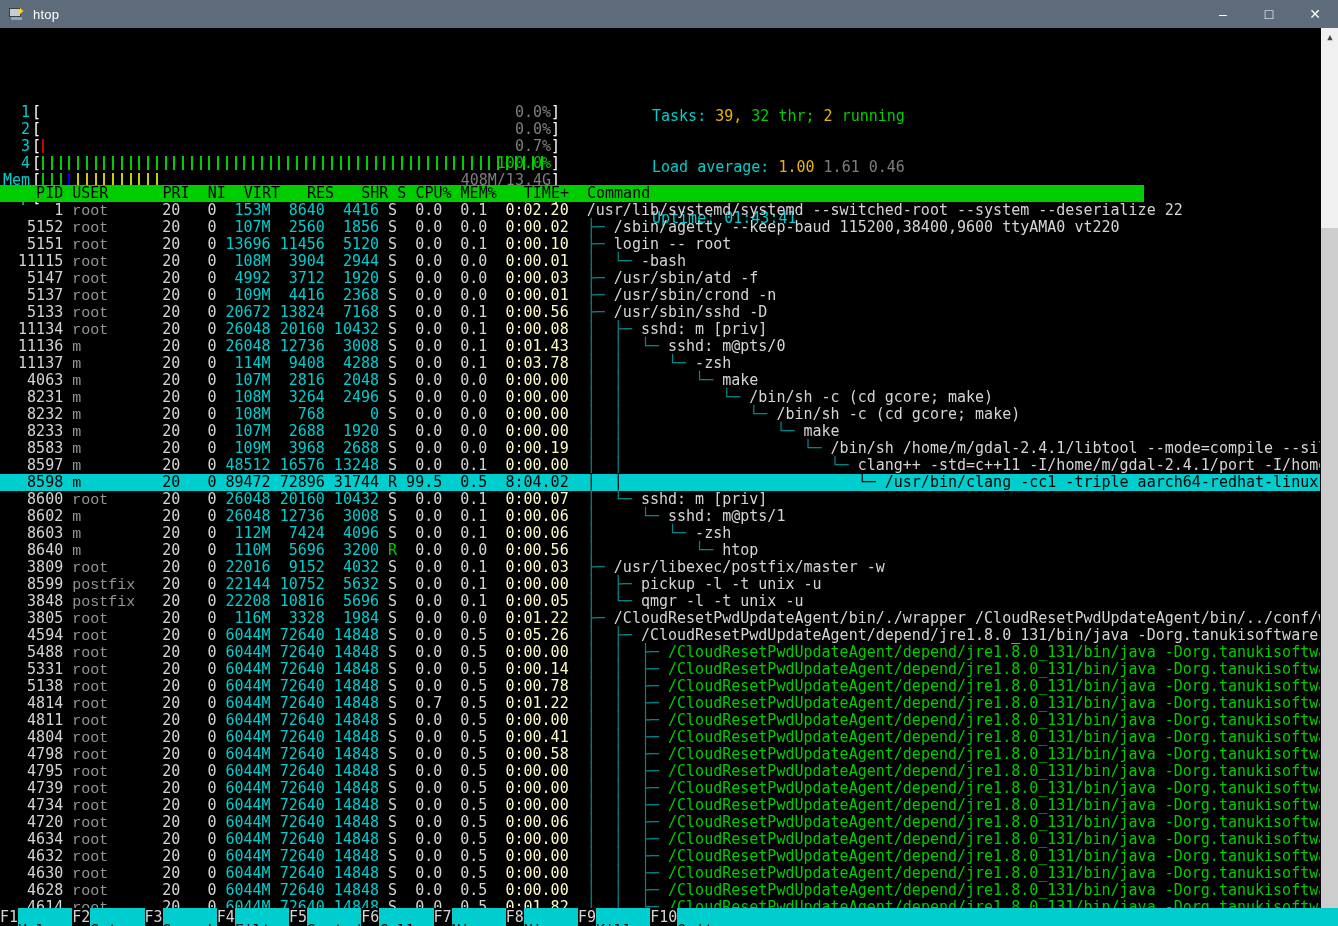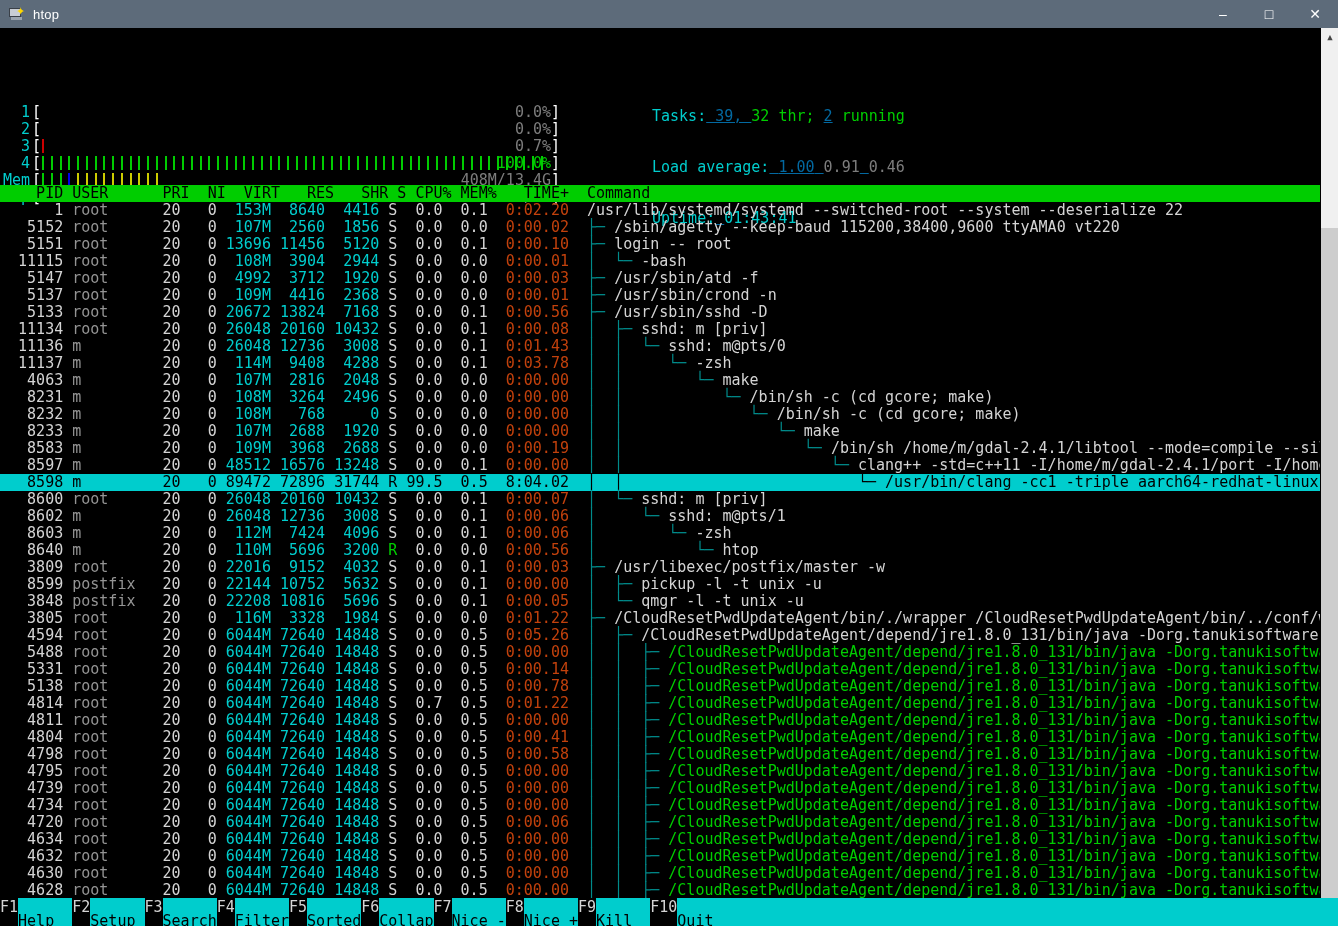--- a/index.html
+++ b/index.html
@@ -40,63 +40,63 @@
   
   #meters { position:relative; padding:8px 0 0 0; height:140px; }
   .meter-row { height:17px; display:flex; align-items:center; }
   .m-label { width:32px; text-align:right; color:#00cdcd; padding-right:2px; font-size:15px; }
   .m-brk { color:#ffffff; }
   .m-bar { width:510px; height:17px; position:relative; overflow:hidden; }
   .m-val { position:absolute; right:0; top:0; text-align:right; }
   .gray { color:#7d7d7d; }
   .grn  { color:#00cd00; }
   .cyn  { color:#00cdcd; }
-  .wht  { color:#0369a1;text-decoration:underline; }
+  .wht  { color:#eab308; }
 
   #stats { position:absolute; left:652px; top:46px; line-height:17px; }
   #stats .k { color:#00cdcd;text-align:center; }
 
   
   .bar-cells { display:flex; }
   .bar-cells i { display:inline-block; width:8.75px; height:17px; position:relative; font-style:normal; }
   .bar-cells i::before { content:""; position:absolute; left:1px; top:1px; width:2px; height:14px; }
   .bar-cells i.g::before { background:#00cd00; }
   .bar-cells i.y::before { background:#cdcd00; }
   .bar-cells i.b::before { background:#0000ee; }
   .bar-cells i.r::before { background:#cd0000; }
   .bar-cells i.e::before { background:transparent; }
 
   
   #headerrow {
     background:#00cd00; color:#000; height:17px; line-height:17px;
-    position:absolute; left:0; top:157px; width:1320px; white-space:pre;
+    position:absolute; left:0; top:157px; width:1144px; white-space:pre;
   }
   #rows { position:absolute; left:0; top:174px; width:1320px; }
   .prow { height:17px; line-height:17px; white-space:pre; display:block; }
   .prow.sel { background:#00cdcd; color:#000; }
   .prow.sel span { color:#000 !important; }
 
   .c-pid  { color:#d4d4d4; }
-  .c-user { color:#949494; }
+  .c-user { color:#949494;font-family:Liberation Mono, monospace; }
   .c-pri  { color:#d4d4d4; }
   .c-ni   { color:#d4d4d4; }
   .c-virt { color:#00cdcd; }
   .c-res  { color:#00cdcd; }
   .c-shr  { color:#00cdcd; }
   .c-s    { color:#d4d4d4; }
   .c-s.run { color:#00cd00; }
   .c-cpu  { color:#d4d4d4; }
   .c-mem  { color:#d4d4d4; }
-  .c-time { color:#c2410c; }
+  .c-time { color:#fef9c3; }
   .c-cmd  { color:#d4d4d4; }
   .c-cmd.thread { color:#00cd00; }
   .tree   { color:#008b8b; }
 
   
-  #fnbar { position:absolute; left:0; bottom:0; width:1338px; height:28px; line-height:18px;
+  #fnbar { position:absolute; left:0; bottom:0; width:1338px; height:18px; line-height:18px;
            background:#00cdcd; display:flex; font-size:15px; white-space:pre; }
   .fk-num { background:#000; color:#d4d4d4; }
   .fk-lbl { background:#00cdcd; color:#000;margin-top:14px; }
 </style>
 </head>
 <body>
 
 <div id="titlebar">
   <div id="app-icon">
     <div class="mon"></div>
@@ -113,21 +113,21 @@
 
 <div id="term-wrap">
   <div id="term">
 
     
     <div id="meters"><div class="meter-row"><span class="m-label">1</span><span class="m-brk">[</span><span class="m-bar"><span class="bar-cells"><i class="e"></i><i class="e"></i><i class="e"></i><i class="e"></i><i class="e"></i><i class="e"></i><i class="e"></i><i class="e"></i><i class="e"></i><i class="e"></i><i class="e"></i><i class="e"></i><i class="e"></i><i class="e"></i><i class="e"></i><i class="e"></i><i class="e"></i><i class="e"></i><i class="e"></i><i class="e"></i><i class="e"></i><i class="e"></i><i class="e"></i><i class="e"></i><i class="e"></i><i class="e"></i><i class="e"></i><i class="e"></i><i class="e"></i><i class="e"></i><i class="e"></i><i class="e"></i><i class="e"></i><i class="e"></i><i class="e"></i><i class="e"></i><i class="e"></i><i class="e"></i><i class="e"></i><i class="e"></i><i class="e"></i><i class="e"></i><i class="e"></i><i class="e"></i><i class="e"></i><i class="e"></i><i class="e"></i><i class="e"></i><i class="e"></i><i class="e"></i><i class="e"></i><i class="e"></i><i class="e"></i><i class="e"></i><i class="e"></i><i class="e"></i><i class="e"></i><i class="e"></i></span><span class="m-val gray">0.0%</span></span><span class="m-brk">]</span></div><div class="meter-row"><span class="m-label">2</span><span class="m-brk">[</span><span class="m-bar"><span class="bar-cells"><i class="e"></i><i class="e"></i><i class="e"></i><i class="e"></i><i class="e"></i><i class="e"></i><i class="e"></i><i class="e"></i><i class="e"></i><i class="e"></i><i class="e"></i><i class="e"></i><i class="e"></i><i class="e"></i><i class="e"></i><i class="e"></i><i class="e"></i><i class="e"></i><i class="e"></i><i class="e"></i><i class="e"></i><i class="e"></i><i class="e"></i><i class="e"></i><i class="e"></i><i class="e"></i><i class="e"></i><i class="e"></i><i class="e"></i><i class="e"></i><i class="e"></i><i class="e"></i><i class="e"></i><i class="e"></i><i class="e"></i><i class="e"></i><i class="e"></i><i class="e"></i><i class="e"></i><i class="e"></i><i class="e"></i><i class="e"></i><i class="e"></i><i class="e"></i><i class="e"></i><i class="e"></i><i class="e"></i><i class="e"></i><i class="e"></i><i class="e"></i><i class="e"></i><i class="e"></i><i class="e"></i><i class="e"></i><i class="e"></i><i class="e"></i><i class="e"></i><i class="e"></i></span><span class="m-val gray">0.0%</span></span><span class="m-brk">]</span></div><div class="meter-row"><span class="m-label">3</span><span class="m-brk">[</span><span class="m-bar"><span class="bar-cells"><i class="r"></i><i class="e"></i><i class="e"></i><i class="e"></i><i class="e"></i><i class="e"></i><i class="e"></i><i class="e"></i><i class="e"></i><i class="e"></i><i class="e"></i><i class="e"></i><i class="e"></i><i class="e"></i><i class="e"></i><i class="e"></i><i class="e"></i><i class="e"></i><i class="e"></i><i class="e"></i><i class="e"></i><i class="e"></i><i class="e"></i><i class="e"></i><i class="e"></i><i class="e"></i><i class="e"></i><i class="e"></i><i class="e"></i><i class="e"></i><i class="e"></i><i class="e"></i><i class="e"></i><i class="e"></i><i class="e"></i><i class="e"></i><i class="e"></i><i class="e"></i><i class="e"></i><i class="e"></i><i class="e"></i><i class="e"></i><i class="e"></i><i class="e"></i><i class="e"></i><i class="e"></i><i class="e"></i><i class="e"></i><i class="e"></i><i class="e"></i><i class="e"></i><i class="e"></i><i class="e"></i><i class="e"></i><i class="e"></i><i class="e"></i><i class="e"></i><i class="e"></i></span><span class="m-val gray">0.7%</span></span><span class="m-brk">]</span></div><div class="meter-row"><span class="m-label">4</span><span class="m-brk">[</span><span class="m-bar"><span class="bar-cells"><i class="g"></i><i class="g"></i><i class="g"></i><i class="g"></i><i class="g"></i><i class="g"></i><i class="g"></i><i class="g"></i><i class="g"></i><i class="g"></i><i class="g"></i><i class="g"></i><i class="g"></i><i class="g"></i><i class="g"></i><i class="g"></i><i class="g"></i><i class="g"></i><i class="g"></i><i class="g"></i><i class="g"></i><i class="g"></i><i class="g"></i><i class="g"></i><i class="g"></i><i class="g"></i><i class="g"></i><i class="g"></i><i class="g"></i><i class="g"></i><i class="g"></i><i class="g"></i><i class="g"></i><i class="g"></i><i class="g"></i><i class="g"></i><i class="g"></i><i class="g"></i><i class="g"></i><i class="g"></i><i class="g"></i><i class="g"></i><i class="g"></i><i class="g"></i><i class="g"></i><i class="g"></i><i class="g"></i><i class="g"></i><i class="g"></i><i class="g"></i><i class="g"></i><i class="g"></i><i class="g"></i><i class="g"></i><i class="g"></i><i class="g"></i><i class="g"></i><i class="g"></i></span><span class="m-val grn">100.0%</span></span><span class="m-brk">]</span></div><div class="meter-row"><span class="m-label">Mem</span><span class="m-brk">[</span><span class="m-bar"><span class="bar-cells"><i class="g"></i><i class="g"></i><i class="g"></i><i class="b"></i><i class="y"></i><i class="y"></i><i class="y"></i><i class="y"></i><i class="y"></i><i class="y"></i><i class="y"></i><i class="y"></i><i class="y"></i><i class="y"></i><i class="e"></i><i class="e"></i><i class="e"></i><i class="e"></i><i class="e"></i><i class="e"></i><i class="e"></i><i class="e"></i><i class="e"></i><i class="e"></i><i class="e"></i><i class="e"></i><i class="e"></i><i class="e"></i><i class="e"></i><i class="e"></i><i class="e"></i><i class="e"></i><i class="e"></i><i class="e"></i><i class="e"></i><i class="e"></i><i class="e"></i><i class="e"></i><i class="e"></i><i class="e"></i><i class="e"></i><i class="e"></i><i class="e"></i><i class="e"></i><i class="e"></i><i class="e"></i><i class="e"></i><i class="e"></i><i class="e"></i><i class="e"></i><i class="e"></i><i class="e"></i><i class="e"></i><i class="e"></i><i class="e"></i><i class="e"></i><i class="e"></i><i class="e"></i></span><span class="m-val gray">408M/13.4G</span></span><span class="m-brk">]</span></div><div class="meter-row"><span class="m-label">Swp</span><span class="m-brk">[</span><span class="m-bar"><span class="bar-cells"><i class="e"></i><i class="e"></i><i class="e"></i><i class="e"></i><i class="e"></i><i class="e"></i><i class="e"></i><i class="e"></i><i class="e"></i><i class="e"></i><i class="e"></i><i class="e"></i><i class="e"></i><i class="e"></i><i class="e"></i><i class="e"></i><i class="e"></i><i class="e"></i><i class="e"></i><i class="e"></i><i class="e"></i><i class="e"></i><i class="e"></i><i class="e"></i><i class="e"></i><i class="e"></i><i class="e"></i><i class="e"></i><i class="e"></i><i class="e"></i><i class="e"></i><i class="e"></i><i class="e"></i><i class="e"></i><i class="e"></i><i class="e"></i><i class="e"></i><i class="e"></i><i class="e"></i><i class="e"></i><i class="e"></i><i class="e"></i><i class="e"></i><i class="e"></i><i class="e"></i><i class="e"></i><i class="e"></i><i class="e"></i><i class="e"></i><i class="e"></i><i class="e"></i><i class="e"></i><i class="e"></i><i class="e"></i><i class="e"></i><i class="e"></i><i class="e"></i><i class="e"></i></span><span class="m-val gray">0K/0K</span></span><span class="m-brk">]</span></div></div>
 
     
     <div id="stats">
       <div><span class="k">Tasks:</span><span class="wht"> 39, </span><span class="grn">32</span><span class="grn"> thr; </span><span class="wht">2</span><span class="grn"> running</span></div>
-      <div><span class="k">Load average:</span><span class="wht"> </span><span class="wht">1.00</span><span class="wht"> </span><span class="gray">0.91</span><span class="wht"> </span><span class="gray">0.46</span></div>
+      <div><span class="k">Load average:</span><span class="wht"> </span><span class="wht">1.00</span><span class="wht"> </span><span class="gray">1.61</span><span class="wht"> </span><span class="gray">0.46</span></div>
       <div><span class="k">Uptime:</span><span class="wht"> </span><span class="cyn">01:43:41</span></div>
     </div>
 
     
     <div id="headerrow">    PID USER      PRI  NI  VIRT   RES   SHR S CPU% MEM%   TIME+  Command</div>
 
     
     <div id="rows"><div class="prow"><span class="c-pid">      1</span><span class="c-user"> root     </span><span class="c-pri"> 20</span><span class="c-ni">   0</span><span class="c-virt">  153M</span><span class="c-res">  8640</span><span class="c-shr">  4416</span><span class="c-s"> S</span><span class="c-cpu">  0.0</span><span class="c-mem">  0.1</span><span class="c-time">  0:02.20  </span><span class="c-cmd">/usr/lib/systemd/systemd --switched-root --system --deserialize 22</span></div><div class="prow"><span class="c-pid">   5152</span><span class="c-user"> root     </span><span class="c-pri"> 20</span><span class="c-ni">   0</span><span class="c-virt">  107M</span><span class="c-res">  2560</span><span class="c-shr">  1856</span><span class="c-s"> S</span><span class="c-cpu">  0.0</span><span class="c-mem">  0.0</span><span class="c-time">  0:00.02  </span><span class="tree">├─ </span><span class="c-cmd">/sbin/agetty --keep-baud 115200,38400,9600 ttyAMA0 vt220</span></div><div class="prow"><span class="c-pid">   5151</span><span class="c-user"> root     </span><span class="c-pri"> 20</span><span class="c-ni">   0</span><span class="c-virt"> 13696</span><span class="c-res"> 11456</span><span class="c-shr">  5120</span><span class="c-s"> S</span><span class="c-cpu">  0.0</span><span class="c-mem">  0.1</span><span class="c-time">  0:00.10  </span><span class="tree">├─ </span><span class="c-cmd">login -- root</span></div><div class="prow"><span class="c-pid">  11115</span><span class="c-user"> root     </span><span class="c-pri"> 20</span><span class="c-ni">   0</span><span class="c-virt">  108M</span><span class="c-res">  3904</span><span class="c-shr">  2944</span><span class="c-s"> S</span><span class="c-cpu">  0.0</span><span class="c-mem">  0.0</span><span class="c-time">  0:00.01  </span><span class="tree">│  └─ </span><span class="c-cmd">-bash</span></div><div class="prow"><span class="c-pid">   5147</span><span class="c-user"> root     </span><span class="c-pri"> 20</span><span class="c-ni">   0</span><span class="c-virt">  4992</span><span class="c-res">  3712</span><span class="c-shr">  1920</span><span class="c-s"> S</span><span class="c-cpu">  0.0</span><span class="c-mem">  0.0</span><span class="c-time">  0:00.03  </span><span class="tree">├─ </span><span class="c-cmd">/usr/sbin/atd -f</span></div><div class="prow"><span class="c-pid">   5137</span><span class="c-user"> root     </span><span class="c-pri"> 20</span><span class="c-ni">   0</span><span class="c-virt">  109M</span><span class="c-res">  4416</span><span class="c-shr">  2368</span><span class="c-s"> S</span><span class="c-cpu">  0.0</span><span class="c-mem">  0.0</span><span class="c-time">  0:00.01  </span><span class="tree">├─ </span><span class="c-cmd">/usr/sbin/crond -n</span></div><div class="prow"><span class="c-pid">   5133</span><span class="c-user"> root     </span><span class="c-pri"> 20</span><span class="c-ni">   0</span><span class="c-virt"> 20672</span><span class="c-res"> 13824</span><span class="c-shr">  7168</span><span class="c-s"> S</span><span class="c-cpu">  0.0</span><span class="c-mem">  0.1</span><span class="c-time">  0:00.56  </span><span class="tree">├─ </span><span class="c-cmd">/usr/sbin/sshd -D</span></div><div class="prow"><span class="c-pid">  11134</span><span class="c-user"> root     </span><span class="c-pri"> 20</span><span class="c-ni">   0</span><span class="c-virt"> 26048</span><span class="c-res"> 20160</span><span class="c-shr"> 10432</span><span class="c-s"> S</span><span class="c-cpu">  0.0</span><span class="c-mem">  0.1</span><span class="c-time">  0:00.08  </span><span class="tree">│  ├─ </span><span class="c-cmd">sshd: m [priv]</span></div><div class="prow"><span class="c-pid">  11136</span><span class="c-user"> m        </span><span class="c-pri"> 20</span><span class="c-ni">   0</span><span class="c-virt"> 26048</span><span class="c-res"> 12736</span><span class="c-shr">  3008</span><span class="c-s"> S</span><span class="c-cpu">  0.0</span><span class="c-mem">  0.1</span><span class="c-time">  0:01.43  </span><span class="tree">│  │  └─ </span><span class="c-cmd">sshd: m@pts/0</span></div><div class="prow"><span class="c-pid">  11137</span><span class="c-user"> m        </span><span class="c-pri"> 20</span><span class="c-ni">   0</span><span class="c-virt">  114M</span><span class="c-res">  9408</span><span class="c-shr">  4288</span><span class="c-s"> S</span><span class="c-cpu">  0.0</span><span class="c-mem">  0.1</span><span class="c-time">  0:03.78  </span><span class="tree">│  │     └─ </span><span class="c-cmd">-zsh</span></div><div class="prow"><span class="c-pid">   4063</span><span class="c-user"> m        </span><span class="c-pri"> 20</span><span class="c-ni">   0</span><span class="c-virt">  107M</span><span class="c-res">  2816</span><span class="c-shr">  2048</span><span class="c-s"> S</span><span class="c-cpu">  0.0</span><span class="c-mem">  0.0</span><span class="c-time">  0:00.00  </span><span class="tree">│  │        └─ </span><span class="c-cmd">make</span></div><div class="prow"><span class="c-pid">   8231</span><span class="c-user"> m        </span><span class="c-pri"> 20</span><span class="c-ni">   0</span><span class="c-virt">  108M</span><span class="c-res">  3264</span><span class="c-shr">  2496</span><span class="c-s"> S</span><span class="c-cpu">  0.0</span><span class="c-mem">  0.0</span><span class="c-time">  0:00.00  </span><span class="tree">│  │           └─ </span><span class="c-cmd">/bin/sh -c (cd gcore; make)</span></div><div class="prow"><span class="c-pid">   8232</span><span class="c-user"> m        </span><span class="c-pri"> 20</span><span class="c-ni">   0</span><span class="c-virt">  108M</span><span class="c-res">   768</span><span class="c-shr">     0</span><span class="c-s"> S</span><span class="c-cpu">  0.0</span><span class="c-mem">  0.0</span><span class="c-time">  0:00.00  </span><span class="tree">│  │              └─ </span><span class="c-cmd">/bin/sh -c (cd gcore; make)</span></div><div class="prow"><span class="c-pid">   8233</span><span class="c-user"> m        </span><span class="c-pri"> 20</span><span class="c-ni">   0</span><span class="c-virt">  107M</span><span class="c-res">  2688</span><span class="c-shr">  1920</span><span class="c-s"> S</span><span class="c-cpu">  0.0</span><span class="c-mem">  0.0</span><span class="c-time">  0:00.00  </span><span class="tree">│  │                 └─ </span><span class="c-cmd">make</span></div><div class="prow"><span class="c-pid">   8583</span><span class="c-user"> m        </span><span class="c-pri"> 20</span><span class="c-ni">   0</span><span class="c-virt">  109M</span><span class="c-res">  3968</span><span class="c-shr">  2688</span><span class="c-s"> S</span><span class="c-cpu">  0.0</span><span class="c-mem">  0.0</span><span class="c-time">  0:00.19  </span><span class="tree">│  │                    └─ </span><span class="c-cmd">/bin/sh /home/m/gdal-2.4.1/libtool --mode=compile --silent --tag=CXX clang+</span></div><div class="prow"><span class="c-pid">   8597</span><span class="c-user"> m        </span><span class="c-pri"> 20</span><span class="c-ni">   0</span><span class="c-virt"> 48512</span><span class="c-res"> 16576</span><span class="c-shr"> 13248</span><span class="c-s"> S</span><span class="c-cpu">  0.0</span><span class="c-mem">  0.1</span><span class="c-time">  0:00.00  </span><span class="tree">│  │                       └─ </span><span class="c-cmd">clang++ -std=c++11 -I/home/m/gdal-2.4.1/port -I/home/m/gdal-2.4.1/gcore</span></div><div class="prow sel"><span class="c-pid">   8598</span><span class="c-user"> m        </span><span class="c-pri"> 20</span><span class="c-ni">   0</span><span class="c-virt"> 89472</span><span class="c-res"> 72896</span><span class="c-shr"> 31744</span><span class="c-s run"> R</span><span class="c-cpu"> 99.5</span><span class="c-mem">  0.5</span><span class="c-time">  8:04.02  </span><span class="tree">│  │                          └─ </span><span class="c-cmd">/usr/bin/clang -cc1 -triple aarch64-redhat-linux-gnu -emit-obj -disab</span></div><div class="prow"><span class="c-pid">   8600</span><span class="c-user"> root     </span><span class="c-pri"> 20</span><span class="c-ni">   0</span><span class="c-virt"> 26048</span><span class="c-res"> 20160</span><span class="c-shr"> 10432</span><span class="c-s"> S</span><span class="c-cpu">  0.0</span><span class="c-mem">  0.1</span><span class="c-time">  0:00.07  </span><span class="tree">│  └─ </span><span class="c-cmd">sshd: m [priv]</span></div><div class="prow"><span class="c-pid">   8602</span><span class="c-user"> m        </span><span class="c-pri"> 20</span><span class="c-ni">   0</span><span class="c-virt"> 26048</span><span class="c-res"> 12736</span><span class="c-shr">  3008</span><span class="c-s"> S</span><span class="c-cpu">  0.0</span><span class="c-mem">  0.1</span><span class="c-time">  0:00.06  </span><span class="tree">│     └─ </span><span class="c-cmd">sshd: m@pts/1</span></div><div class="prow"><span class="c-pid">   8603</span><span class="c-user"> m        </span><span class="c-pri"> 20</span><span class="c-ni">   0</span><span class="c-virt">  112M</span><span class="c-res">  7424</span><span class="c-shr">  4096</span><span class="c-s"> S</span><span class="c-cpu">  0.0</span><span class="c-mem">  0.1</span><span class="c-time">  0:00.06  </span><span class="tree">│        └─ </span><span class="c-cmd">-zsh</span></div><div class="prow"><span class="c-pid">   8640</span><span class="c-user"> m        </span><span class="c-pri"> 20</span><span class="c-ni">   0</span><span class="c-virt">  110M</span><span class="c-res">  5696</span><span class="c-shr">  3200</span><span class="c-s run"> R</span><span class="c-cpu">  0.0</span><span class="c-mem">  0.0</span><span class="c-time">  0:00.56  </span><span class="tree">│           └─ </span><span class="c-cmd">htop</span></div><div class="prow"><span class="c-pid">   3809</span><span class="c-user"> root     </span><span class="c-pri"> 20</span><span class="c-ni">   0</span><span class="c-virt"> 22016</span><span class="c-res">  9152</span><span class="c-shr">  4032</span><span class="c-s"> S</span><span class="c-cpu">  0.0</span><span class="c-mem">  0.1</span><span class="c-time">  0:00.03  </span><span class="tree">├─ </span><span class="c-cmd">/usr/libexec/postfix/master -w</span></div><div class="prow"><span class="c-pid">   8599</span><span class="c-user"> postfix  </span><span class="c-pri"> 20</span><span class="c-ni">   0</span><span class="c-virt"> 22144</span><span class="c-res"> 10752</span><span class="c-shr">  5632</span><span class="c-s"> S</span><span class="c-cpu">  0.0</span><span class="c-mem">  0.1</span><span class="c-time">  0:00.00  </span><span class="tree">│  ├─ </span><span class="c-cmd">pickup -l -t unix -u</span></div><div class="prow"><span class="c-pid">   3848</span><span class="c-user"> postfix  </span><span class="c-pri"> 20</span><span class="c-ni">   0</span><span class="c-virt"> 22208</span><span class="c-res"> 10816</span><span class="c-shr">  5696</span><span class="c-s"> S</span><span class="c-cpu">  0.0</span><span class="c-mem">  0.1</span><span class="c-time">  0:00.05  </span><span class="tree">│  └─ </span><span class="c-cmd">qmgr -l -t unix -u</span></div><div class="prow"><span class="c-pid">   3805</span><span class="c-user"> root     </span><span class="c-pri"> 20</span><span class="c-ni">   0</span><span class="c-virt">  116M</span><span class="c-res">  3328</span><span class="c-shr">  1984</span><span class="c-s"> S</span><span class="c-cpu">  0.0</span><span class="c-mem">  0.0</span><span class="c-time">  0:01.22  </span><span class="tree">├─ </span><span class="c-cmd">/CloudResetPwdUpdateAgent/bin/./wrapper /CloudResetPwdUpdateAgent/bin/../conf/wrapper.conf wrapper.</span></div><div class="prow"><span class="c-pid">   4594</span><span class="c-user"> root     </span><span class="c-pri"> 20</span><span class="c-ni">   0</span><span class="c-virt"> 6044M</span><span class="c-res"> 72640</span><span class="c-shr"> 14848</span><span class="c-s"> S</span><span class="c-cpu">  0.0</span><span class="c-mem">  0.5</span><span class="c-time">  0:05.26  </span><span class="tree">│  ├─ </span><span class="c-cmd">/CloudResetPwdUpdateAgent/depend/jre1.8.0_131/bin/java -Dorg.tanukisoftware.wrapper.WrapperSimpl</span></div><div class="prow"><span class="c-pid">   5488</span><span class="c-user"> root     </span><span class="c-pri"> 20</span><span class="c-ni">   0</span><span class="c-virt"> 6044M</span><span class="c-res"> 72640</span><span class="c-shr"> 14848</span><span class="c-s"> S</span><span class="c-cpu">  0.0</span><span class="c-mem">  0.5</span><span class="c-time">  0:00.00  </span><span class="tree">│  │  ├─ </span><span class="c-cmd thread">/CloudResetPwdUpdateAgent/depend/jre1.8.0_131/bin/java -Dorg.tanukisoftware.wrapper.WrapperSi</span></div><div class="prow"><span class="c-pid">   5331</span><span class="c-user"> root     </span><span class="c-pri"> 20</span><span class="c-ni">   0</span><span class="c-virt"> 6044M</span><span class="c-res"> 72640</span><span class="c-shr"> 14848</span><span class="c-s"> S</span><span class="c-cpu">  0.0</span><span class="c-mem">  0.5</span><span class="c-time">  0:00.14  </span><span class="tree">│  │  ├─ </span><span class="c-cmd thread">/CloudResetPwdUpdateAgent/depend/jre1.8.0_131/bin/java -Dorg.tanukisoftware.wrapper.WrapperSi</span></div><div class="prow"><span class="c-pid">   5138</span><span class="c-user"> root     </span><span class="c-pri"> 20</span><span class="c-ni">   0</span><span class="c-virt"> 6044M</span><span class="c-res"> 72640</span><span class="c-shr"> 14848</span><span class="c-s"> S</span><span class="c-cpu">  0.0</span><span class="c-mem">  0.5</span><span class="c-time">  0:00.78  </span><span class="tree">│  │  ├─ </span><span class="c-cmd thread">/CloudResetPwdUpdateAgent/depend/jre1.8.0_131/bin/java -Dorg.tanukisoftware.wrapper.WrapperSi</span></div><div class="prow"><span class="c-pid">   4814</span><span class="c-user"> root     </span><span class="c-pri"> 20</span><span class="c-ni">   0</span><span class="c-virt"> 6044M</span><span class="c-res"> 72640</span><span class="c-shr"> 14848</span><span class="c-s"> S</span><span class="c-cpu">  0.7</span><span class="c-mem">  0.5</span><span class="c-time">  0:01.22  </span><span class="tree">│  │  ├─ </span><span class="c-cmd thread">/CloudResetPwdUpdateAgent/depend/jre1.8.0_131/bin/java -Dorg.tanukisoftware.wrapper.WrapperSi</span></div><div class="prow"><span class="c-pid">   4811</span><span class="c-user"> root     </span><span class="c-pri"> 20</span><span class="c-ni">   0</span><span class="c-virt"> 6044M</span><span class="c-res"> 72640</span><span class="c-shr"> 14848</span><span class="c-s"> S</span><span class="c-cpu">  0.0</span><span class="c-mem">  0.5</span><span class="c-time">  0:00.00  </span><span class="tree">│  │  ├─ </span><span class="c-cmd thread">/CloudResetPwdUpdateAgent/depend/jre1.8.0_131/bin/java -Dorg.tanukisoftware.wrapper.WrapperSi</span></div><div class="prow"><span class="c-pid">   4804</span><span class="c-user"> root     </span><span class="c-pri"> 20</span><span class="c-ni">   0</span><span class="c-virt"> 6044M</span><span class="c-res"> 72640</span><span class="c-shr"> 14848</span><span class="c-s"> S</span><span class="c-cpu">  0.0</span><span class="c-mem">  0.5</span><span class="c-time">  0:00.41  </span><span class="tree">│  │  ├─ </span><span class="c-cmd thread">/CloudResetPwdUpdateAgent/depend/jre1.8.0_131/bin/java -Dorg.tanukisoftware.wrapper.WrapperSi</span></div><div class="prow"><span class="c-pid">   4798</span><span class="c-user"> root     </span><span class="c-pri"> 20</span><span class="c-ni">   0</span><span class="c-virt"> 6044M</span><span class="c-res"> 72640</span><span class="c-shr"> 14848</span><span class="c-s"> S</span><span class="c-cpu">  0.0</span><span class="c-mem">  0.5</span><span class="c-time">  0:00.58  </span><span class="tree">│  │  ├─ </span><span class="c-cmd thread">/CloudResetPwdUpdateAgent/depend/jre1.8.0_131/bin/java -Dorg.tanukisoftware.wrapper.WrapperSi</span></div><div class="prow"><span class="c-pid">   4795</span><span class="c-user"> root     </span><span class="c-pri"> 20</span><span class="c-ni">   0</span><span class="c-virt"> 6044M</span><span class="c-res"> 72640</span><span class="c-shr"> 14848</span><span class="c-s"> S</span><span class="c-cpu">  0.0</span><span class="c-mem">  0.5</span><span class="c-time">  0:00.00  </span><span class="tree">│  │  ├─ </span><span class="c-cmd thread">/CloudResetPwdUpdateAgent/depend/jre1.8.0_131/bin/java -Dorg.tanukisoftware.wrapper.WrapperSi</span></div><div class="prow"><span class="c-pid">   4739</span><span class="c-user"> root     </span><span class="c-pri"> 20</span><span class="c-ni">   0</span><span class="c-virt"> 6044M</span><span class="c-res"> 72640</span><span class="c-shr"> 14848</span><span class="c-s"> S</span><span class="c-cpu">  0.0</span><span class="c-mem">  0.5</span><span class="c-time">  0:00.00  </span><span class="tree">│  │  ├─ </span><span class="c-cmd thread">/CloudResetPwdUpdateAgent/depend/jre1.8.0_131/bin/java -Dorg.tanukisoftware.wrapper.WrapperSi</span></div><div class="prow"><span class="c-pid">   4734</span><span class="c-user"> root     </span><span class="c-pri"> 20</span><span class="c-ni">   0</span><span class="c-virt"> 6044M</span><span class="c-res"> 72640</span><span class="c-shr"> 14848</span><span class="c-s"> S</span><span class="c-cpu">  0.0</span><span class="c-mem">  0.5</span><span class="c-time">  0:00.00  </span><span class="tree">│  │  ├─ </span><span class="c-cmd thread">/CloudResetPwdUpdateAgent/depend/jre1.8.0_131/bin/java -Dorg.tanukisoftware.wrapper.WrapperSi</span></div><div class="prow"><span class="c-pid">   4720</span><span class="c-user"> root     </span><span class="c-pri"> 20</span><span class="c-ni">   0</span><span class="c-virt"> 6044M</span><span class="c-res"> 72640</span><span class="c-shr"> 14848</span><span class="c-s"> S</span><span class="c-cpu">  0.0</span><span class="c-mem">  0.5</span><span class="c-time">  0:00.06  </span><span class="tree">│  │  ├─ </span><span class="c-cmd thread">/CloudResetPwdUpdateAgent/depend/jre1.8.0_131/bin/java -Dorg.tanukisoftware.wrapper.WrapperSi</span></div><div class="prow"><span class="c-pid">   4634</span><span class="c-user"> root     </span><span class="c-pri"> 20</span><span class="c-ni">   0</span><span class="c-virt"> 6044M</span><span class="c-res"> 72640</span><span class="c-shr"> 14848</span><span class="c-s"> S</span><span class="c-cpu">  0.0</span><span class="c-mem">  0.5</span><span class="c-time">  0:00.00  </span><span class="tree">│  │  ├─ </span><span class="c-cmd thread">/CloudResetPwdUpdateAgent/depend/jre1.8.0_131/bin/java -Dorg.tanukisoftware.wrapper.WrapperSi</span></div><div class="prow"><span class="c-pid">   4632</span><span class="c-user"> root     </span><span class="c-pri"> 20</span><span class="c-ni">   0</span><span class="c-virt"> 6044M</span><span class="c-res"> 72640</span><span class="c-shr"> 14848</span><span class="c-s"> S</span><span class="c-cpu">  0.0</span><span class="c-mem">  0.5</span><span class="c-time">  0:00.00  </span><span class="tree">│  │  ├─ </span><span class="c-cmd thread">/CloudResetPwdUpdateAgent/depend/jre1.8.0_131/bin/java -Dorg.tanukisoftware.wrapper.WrapperSi</span></div><div class="prow"><span class="c-pid">   4630</span><span class="c-user"> root     </span><span class="c-pri"> 20</span><span class="c-ni">   0</span><span class="c-virt"> 6044M</span><span class="c-res"> 72640</span><span class="c-shr"> 14848</span><span class="c-s"> S</span><span class="c-cpu">  0.0</span><span class="c-mem">  0.5</span><span class="c-time">  0:00.00  </span><span class="tree">│  │  ├─ </span><span class="c-cmd thread">/CloudResetPwdUpdateAgent/depend/jre1.8.0_131/bin/java -Dorg.tanukisoftware.wrapper.WrapperSi</span></div><div class="prow"><span class="c-pid">   4628</span><span class="c-user"> root     </span><span class="c-pri"> 20</span><span class="c-ni">   0</span><span class="c-virt"> 6044M</span><span class="c-res"> 72640</span><span class="c-shr"> 14848</span><span class="c-s"> S</span><span class="c-cpu">  0.0</span><span class="c-mem">  0.5</span><span class="c-time">  0:00.00  </span><span class="tree">│  │  ├─ </span><span class="c-cmd thread">/CloudResetPwdUpdateAgent/depend/jre1.8.0_131/bin/java -Dorg.tanukisoftware.wrapper.WrapperSi</span></div><div class="prow"><span class="c-pid">   4614</span><span class="c-user"> root     </span><span class="c-pri"> 20</span><span class="c-ni">   0</span><span class="c-virt"> 6044M</span><span class="c-res"> 72640</span><span class="c-shr"> 14848</span><span class="c-s"> S</span><span class="c-cpu">  0.0</span><span class="c-mem">  0.5</span><span class="c-time">  0:01.82  </span><span class="tree">│  │  └─ </span><span class="c-cmd thread">/CloudResetPwdUpdateAgent/depend/jre1.8.0_131/bin/java -Dorg.tanukisoftware.wrapper.WrapperSi</span></div><div class="prow"><span class="c-pid">   3816</span><span class="c-user"> root     </span><span class="c-pri"> 20</span><span class="c-ni">   0</span><span class="c-virt">  116M</span><span class="c-res">  3328</span><span class="c-shr">  1984</span><span class="c-s"> S</span><span class="c-cpu">  0.0</span><span class="c-mem">  0.0</span><span class="c-time">  0:00.39  </span><span class="tree">│  └─ </span><span class="c-cmd thread">/CloudResetPwdUpdateAgent/bin/./wrapper /CloudResetPwdUpdateAgent/bin/../conf/wrapper.conf wrapp</span></div></div>
   </div>
 

